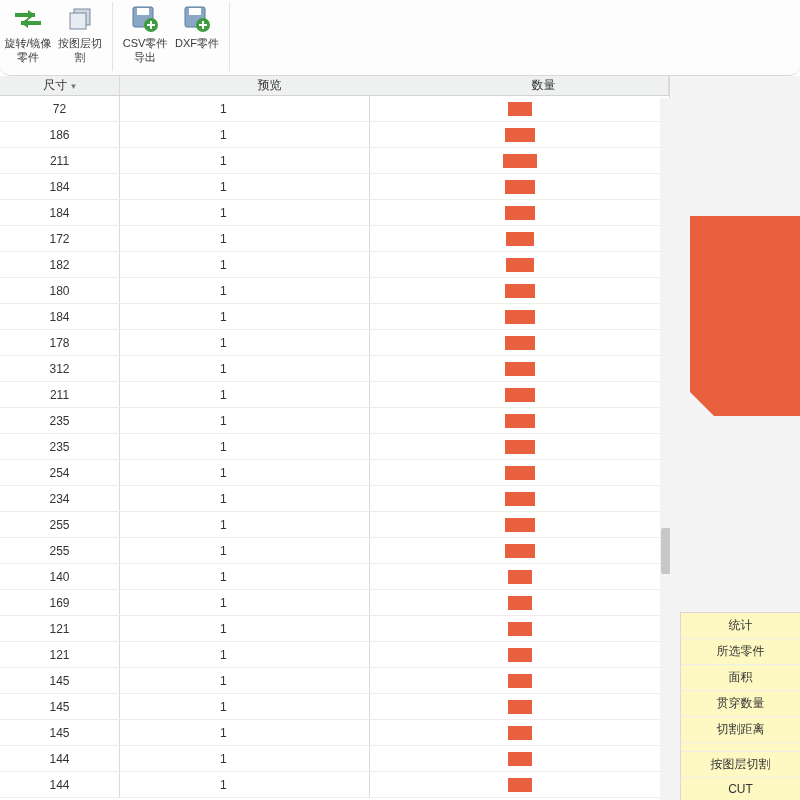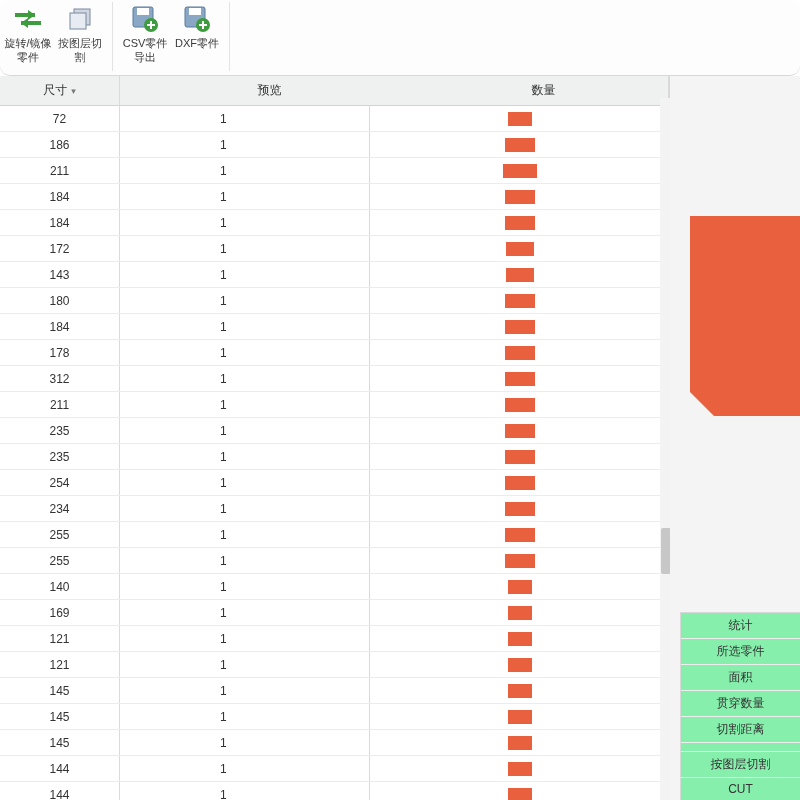--- a/index.html
+++ b/index.html
@@ -63,21 +63,21 @@
     display: flex;
     flex-direction: column;
     background: #fff;
   }
   .thead {
     display: flex;
     background: #eef1f0;
     border-bottom: 1px solid #d3d3d3;
     font-size: 12px;
     color: #333;
-    height: 30px;
+    height: 20px;
   }
   .th, .td {
     border-right: 1px solid #dadada;
     padding: 2px 6px;
     display: flex;
     align-items: center;
   }
   .col-size   { flex: 0 0 120px; justify-content: center; }
   .col-qty    { flex: 0 0 250px; justify-content: center; }
   .col-prev   { flex: 1 1 auto;  justify-content: center; border-right: none; }
@@ -156,21 +156,21 @@
     left:-1px; bottom:-1px;
     width:0;height:0;
     border-left:26px solid #f4f4f4;
     border-top:26px solid transparent;
   }
   .stats {
     position:absolute;
     right:0;
     bottom:0;
     width:120px;
-    background:#86efac;
+    background:#fef9c3;
     border-left:1px solid #d8d8d8;
     border-top:1px solid #d8d8d8;
     font-size:12px;
     color:#333;
   }
   .stats .srow {
     padding:4px 6px;
     text-align:center;
     border-bottom:1px solid #eee;
   }
@@ -282,21 +282,21 @@
           </div>
         </div>
         <div class="trow">
           <div class="td col-size">172</div>
           <div class="td col-qty">1</div>
           <div class="td col-prev">
             <div class="shape" style="width: 28px; background: rgb(233, 96, 62);"></div>
           </div>
         </div>
         <div class="trow">
-          <div class="td col-size">143</div>
+          <div class="td col-size">182</div>
           <div class="td col-qty">1</div>
           <div class="td col-prev">
             <div class="shape" style="width: 28px; background: rgb(233, 96, 62);"></div>
           </div>
         </div>
         <div class="trow">
           <div class="td col-size">180</div>
           <div class="td col-qty">1</div>
           <div class="td col-prev">
             <div class="shape" style="width: 30px; background: rgb(233, 96, 62);"></div>

